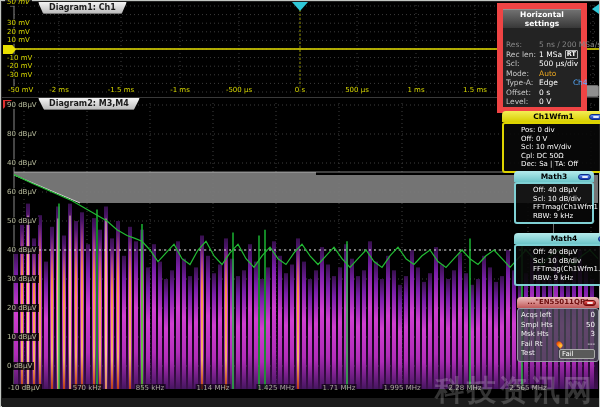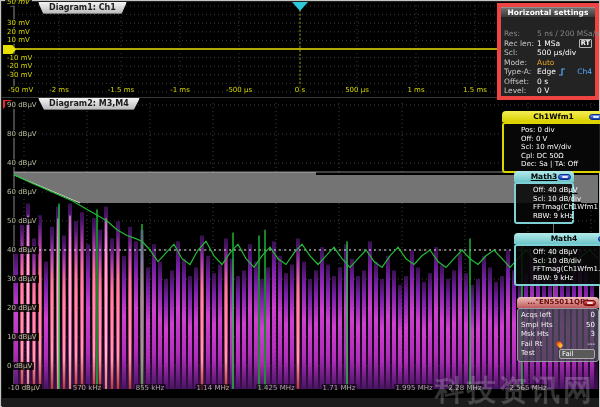--- a/index.html
+++ b/index.html
@@ -35,21 +35,21 @@
   .trigmark{position:absolute;left:290px;top:0;width:0;height:0;border-left:8px solid transparent;
             border-right:8px solid transparent;border-top:9px solid #2fc8d8;}
   .levmark{position:absolute;right:0;top:2px;width:0;height:0;border-top:5px solid transparent;
            border-bottom:5px solid transparent;border-right:7px solid #2fc8d8;}
   .ymark{position:absolute;left:1px;top:43px;width:13px;height:9px;background:#e8e000;
          clip-path:polygon(0 0,72% 0,100% 50%,72% 100%,0 100%);}
   .rmark{position:absolute;left:1px;top:2px;width:9px;height:9px;background:#e03030;
          clip-path:polygon(0 0,100% 0,0 100%);}
 
   
-  #settings{position:absolute;left:496px;top:2px;width:102px;background:#232323;border:4px solid #ef4444;
+  #settings{position:absolute;left:496px;top:2px;width:90px;background:#232323;border:6px solid #ef4444;
             font-size:7.5px;color:#ddd;z-index:20;box-sizing:border-box;}
   .sethead{background:linear-gradient(#707070,#383838);font-weight:bold;text-align:center;font-size:7.5px;
            color:#fff;line-height:9px;border-top:1px solid #909090;}
   .prow{display:flex;align-items:center;padding:0 3px;line-height:9.5px;}
   .prow .k{width:33px;flex:none;color:#c8c8c8;}
   .prow .v{color:#fff;white-space:nowrap;}
   .prow.dim .k,.prow.dim .v{color:#858585;margin-top:12px;}
   .v.accent{color:#e8a520;}
   .chref{color:#55aaff;margin-left:12px;}
   .badge{margin-left:auto;border:1px solid #b5b5b5;padding:0 1px;font-weight:bold;font-size:6.5px;
@@ -65,21 +65,21 @@
   .wfhead{position:relative;height:11px;border-radius:4px 4px 0 0;font-weight:bold;font-size:7.5px;
           text-align:center;line-height:11px;color:#000;}
   .wfbody{border-radius:3px;background:rgba(8,8,8,.88);color:#fff;padding:2px 17px;line-height:8.5px;white-space:nowrap;}
   .pill{position:absolute;right:3px;top:2.5px;width:13px;height:6px;border-radius:3px;
         background:linear-gradient(#6a95f2,#1636ad);border:1px solid #0a2a88;box-sizing:border-box;}
   .pill:after{content:"";position:absolute;left:3px;top:1.5px;width:6px;height:1.5px;background:rgba(255,255,255,.85);border-radius:1px;}
   .pill.red{background:linear-gradient(#f06060,#8d0f0f);border-color:#6d0a0a;}
   #ch1box{left:501px;top:98px;width:103px;margin-top:12px;}
   #ch1box .wfhead{background:linear-gradient(#f4ee55,#d8ce00);}
   #ch1box .wfbody{border:2px solid #ddd400;}
-  #m3box{left:513px;top:170px;width:60px;text-decoration:underline;}
+  #m3box{left:513px;top:170px;width:80px;}
   #m4box{left:513px;top:232px;width:100px;}
   .mathhead{background:linear-gradient(#b5ecec,#6cc4c8);}
   .mathbody{border:2px solid #7fd0d4;}
   #enbox{left:516px;top:296px;width:82px;}
   #enbox .wfhead{background:linear-gradient(#eec0c0,#c05858);color:#6d0d0d;font-size:7px;}
   #enbox .wfbody{background:rgba(72,72,84,.82);border:1px solid #9a9aa6;padding:2px 3px;line-height:9.5px;}
   .enrow{display:flex;align-items:center;}
   .enrow .k{color:#f0f0f0;}
   .enrow .v{margin-left:auto;color:#fff;}
   .failbox{margin-left:auto;background:#5a5a5a;border:1px solid #aaa;border-radius:2px;width:36px;
@@ -362,21 +362,21 @@
       <span class="ylab" style="top: 152px;">40 dBµV</span>
       <span class="ylab" style="top: 181px;">30 dBµV</span>
       <span class="ylab" style="top: 210px;">20 dBµV</span>
       <span class="ylab" style="top: 239px;">10 dBµV</span>
       <span class="ylab" style="top: 268px;">0 dBµV</span>
       <span class="xlab" style="left: 85px;">570 kHz</span>
       <span class="xlab" style="left: 148px;">855 kHz</span>
       <span class="xlab" style="left: 211px;">1.14 MHz</span>
       <span class="xlab" style="left: 274px;">1.425 MHz</span>
       <span class="xlab" style="left: 337px;">1.71 MHz</span>
-      <span class="xlab" style="left: 412px;">1.995 MHz</span>
+      <span class="xlab" style="left: 400px;">1.995 MHz</span>
       <span class="xlab" style="left: 463px;">2.28 MHz</span>
       <span class="xlab" style="left: 526px;">2.565 MHz</span>
     </div>
 
   <div id="gapline"></div>
   <div id="bottomstrip"></div>
 
   <div id="settings">
     <div class="sethead">Horizontal settings</div>
     <div>

